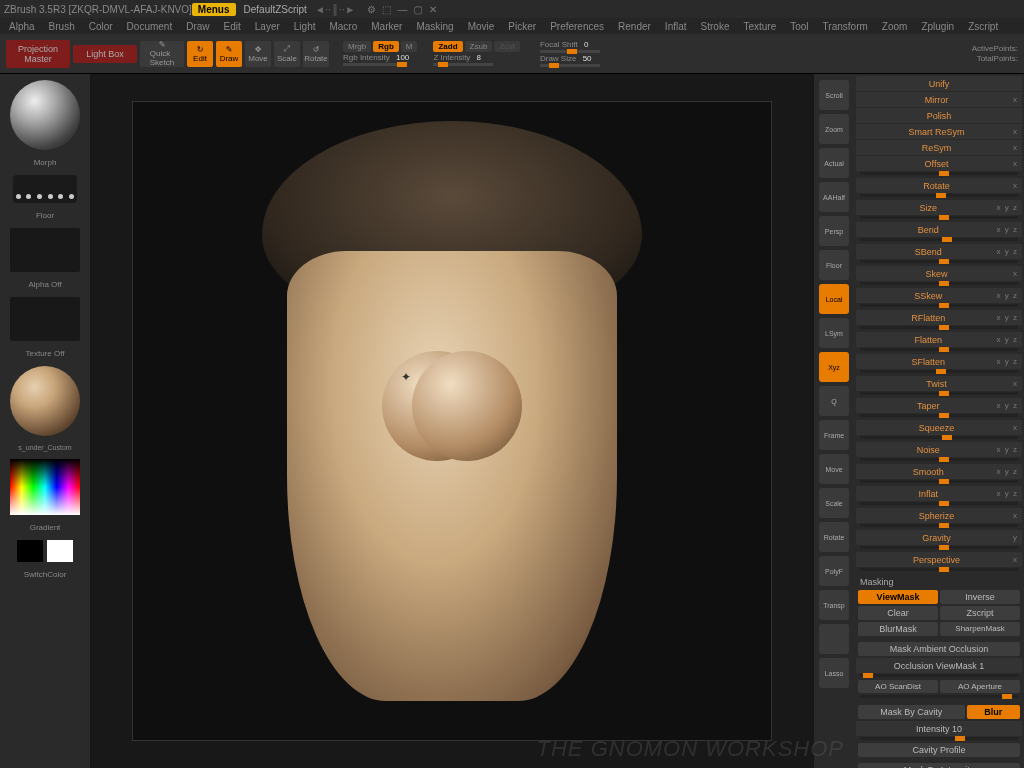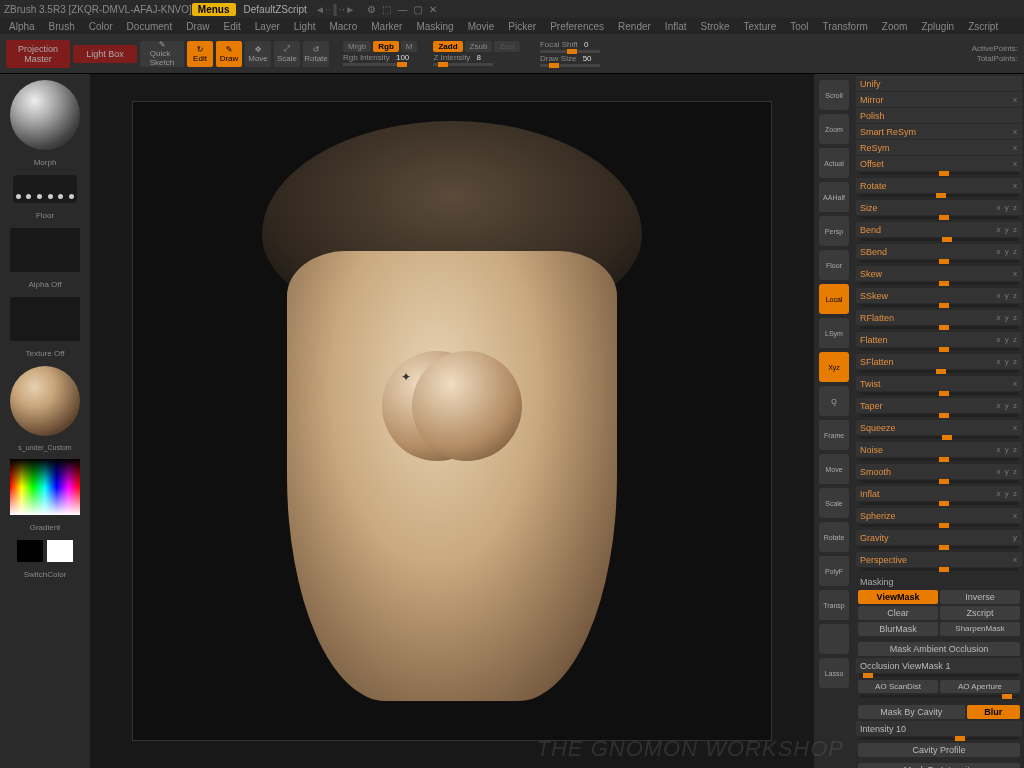--- a/index.html
+++ b/index.html
@@ -42,21 +42,21 @@
 .torso-upper { position:absolute; top:0; left:50%; transform:translateX(-50%); width:380px; height:190px; background:radial-gradient(ellipse at 50% 40%, #5a4a3a, #2f261d 70%, #0f0f0f 100%); border-radius:50% 50% 30% 30% / 60% 60% 40% 40%; }
 .torso-lower { position:absolute; top:130px; left:50%; transform:translateX(-50%); width:330px; height:450px; background:radial-gradient(ellipse at 45% 30%, #e8d3b5, #c9a97e 40%, #7a5d42 80%, #2a1f15 100%); border-radius:18% 18% 30% 30% / 10% 10% 50% 50%; }
 .shade-l { position:absolute; top:230px; left:140px; width:110px; height:110px; border-radius:50%; background:radial-gradient(circle at 35% 30%, #f0ddc2, #b38c64 60%, #5a4028 100%); }
 .shade-r { position:absolute; top:230px; right:140px; width:110px; height:110px; border-radius:50%; background:radial-gradient(circle at 35% 30%, #f0ddc2, #b38c64 60%, #5a4028 100%); }
 .cursor-cross { position:absolute; top:42%; left:42%; font-size:12px; color:#333; }
 .right-tools { width:40px; background:#2a2a2a; display:flex; flex-direction:column; align-items:center; gap:4px; padding:6px 0; }
 .rt-btn { width:30px; height:30px; background:#3a3a3a; border-radius:3px; display:flex; flex-direction:column; align-items:center; justify-content:center; font-size:7px; color:#aaa; cursor:pointer; }
 .rt-btn.on { background:#e87c00; color:#000; }
 .right-panel { width:170px; background:#2a2a2a; overflow-y:hidden; font-size:9px; color:#bbb; padding:2px; }
 .rp-row { display:flex; align-items:center; height:15px; padding:0 4px; margin-bottom:1px; background:#333; border-radius:1px; }
-.rp-row .lab { flex:1; color:#e39040; }
+.rp-row .lab { flex:1; color:#e39040;text-align:center; }
 .rp-row .axes { font-size:8px; color:#777; letter-spacing:1px; }
 .rp-slider { height:3px; background:#222; position:relative; margin:1px 4px 3px 4px; }
 .rp-slider i { position:absolute; top:-1px; width:10px; height:5px; background:#e87c00; }
 .rp-head { color:#aaa; padding:3px 4px; font-weight:normal; }
 .rp-btnrow { display:flex; gap:2px; padding:0 2px; margin-bottom:2px; }
 .rp-btn { flex:1; background:#3d3d3d; text-align:center; padding:2px 0; border-radius:2px; color:#bbb; cursor:pointer; font-size:9px; }
 .rp-btn.on { background:#e87c00; color:#000; font-weight:bold; }
 .rp-btn.sm { font-size:8px; padding:2px 0; }
 .watermark { position:absolute; bottom:6px; right:180px; font-size:22px; color:rgba(120,120,120,0.25); font-style:italic; letter-spacing:1px; }
 </style>

